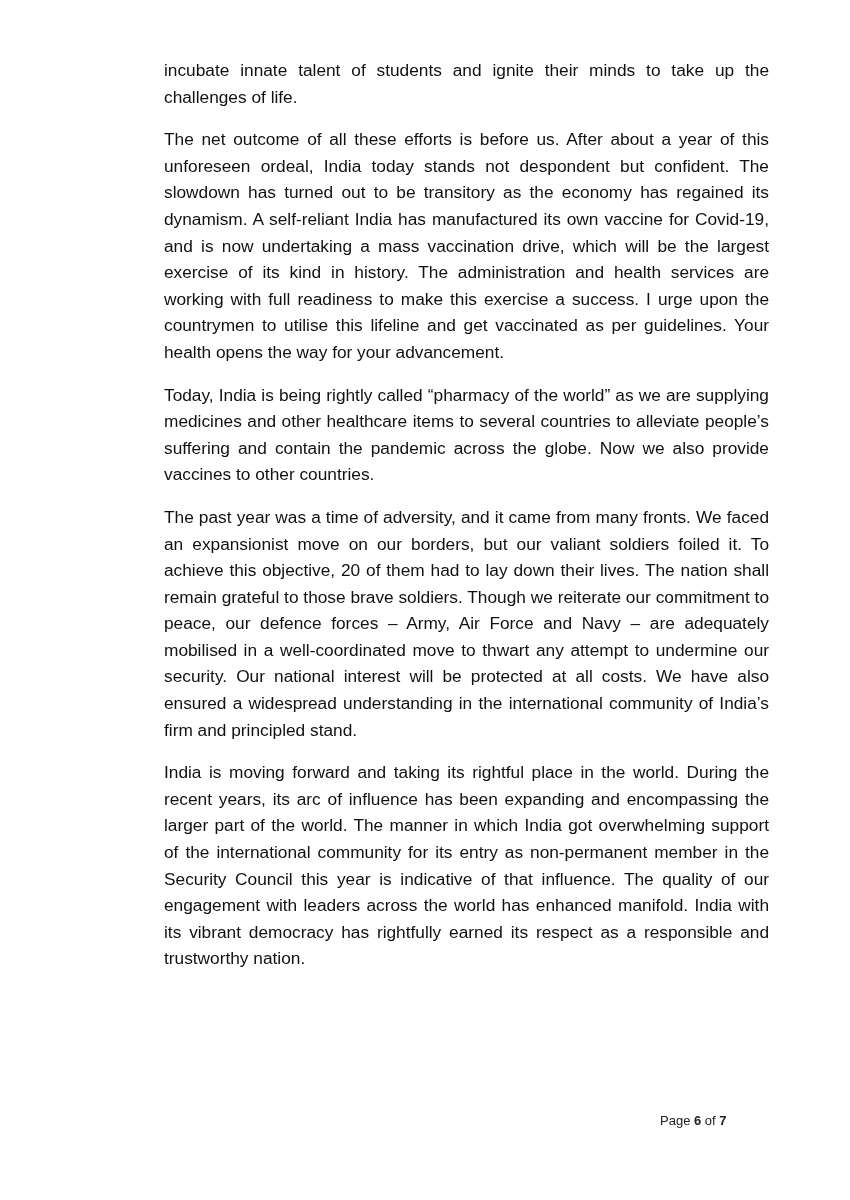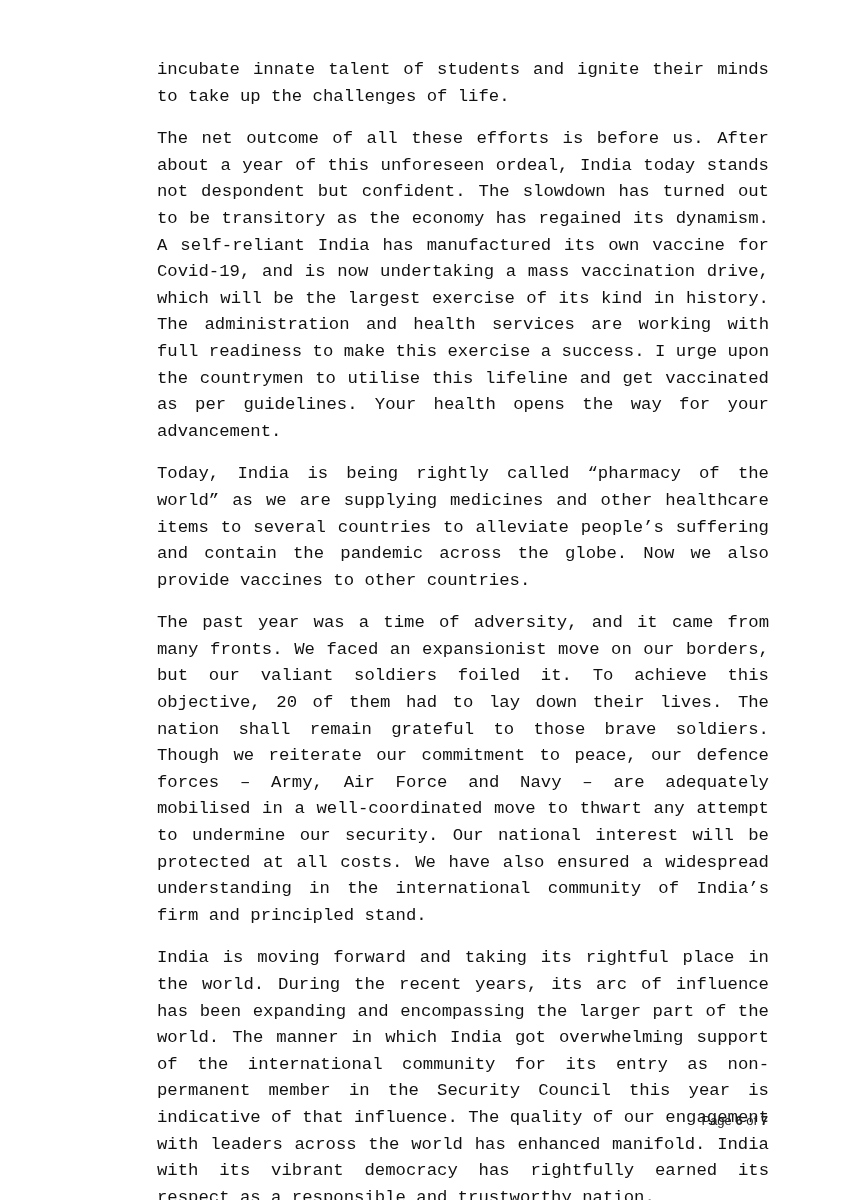--- a/index.html
+++ b/index.html
@@ -6,23 +6,23 @@
   body { width: 850px; height: 1200px; position: relative; overflow: hidden; }
   .page {
     position: absolute; left: 0; top: 0; width: 850px; height: 1200px; background: #fff;
   }
   .content {
     position: absolute; left: 149px; top: 57px; width: 620px;
     font-family: "Liberation Sans", sans-serif;
     font-size: 17.3px; line-height: 26.6px; color: #111;
     text-align: justify;
   }
-  .content p { margin: 0 0 16px 8px; font-family: Liberation Mono, monospace; }
+  .content p { margin: 0 0 16px 15px; }
   .footer {
-    position: absolute; left: 660px; top: 1113px; width: 108px; text-align: right;
+    position: absolute; left: 660px; top: 1113px; width: 108px; 
     font-family: "Liberation Sans", sans-serif; font-size: 13px; color: #222;
   }
   .footer b { font-weight: bold; }
 </style>
 </head>
 <body>
 
 <div class="page">
   <div class="content">
     <p>incubate innate talent of students and ignite their minds to take up the challenges of life.</p>

